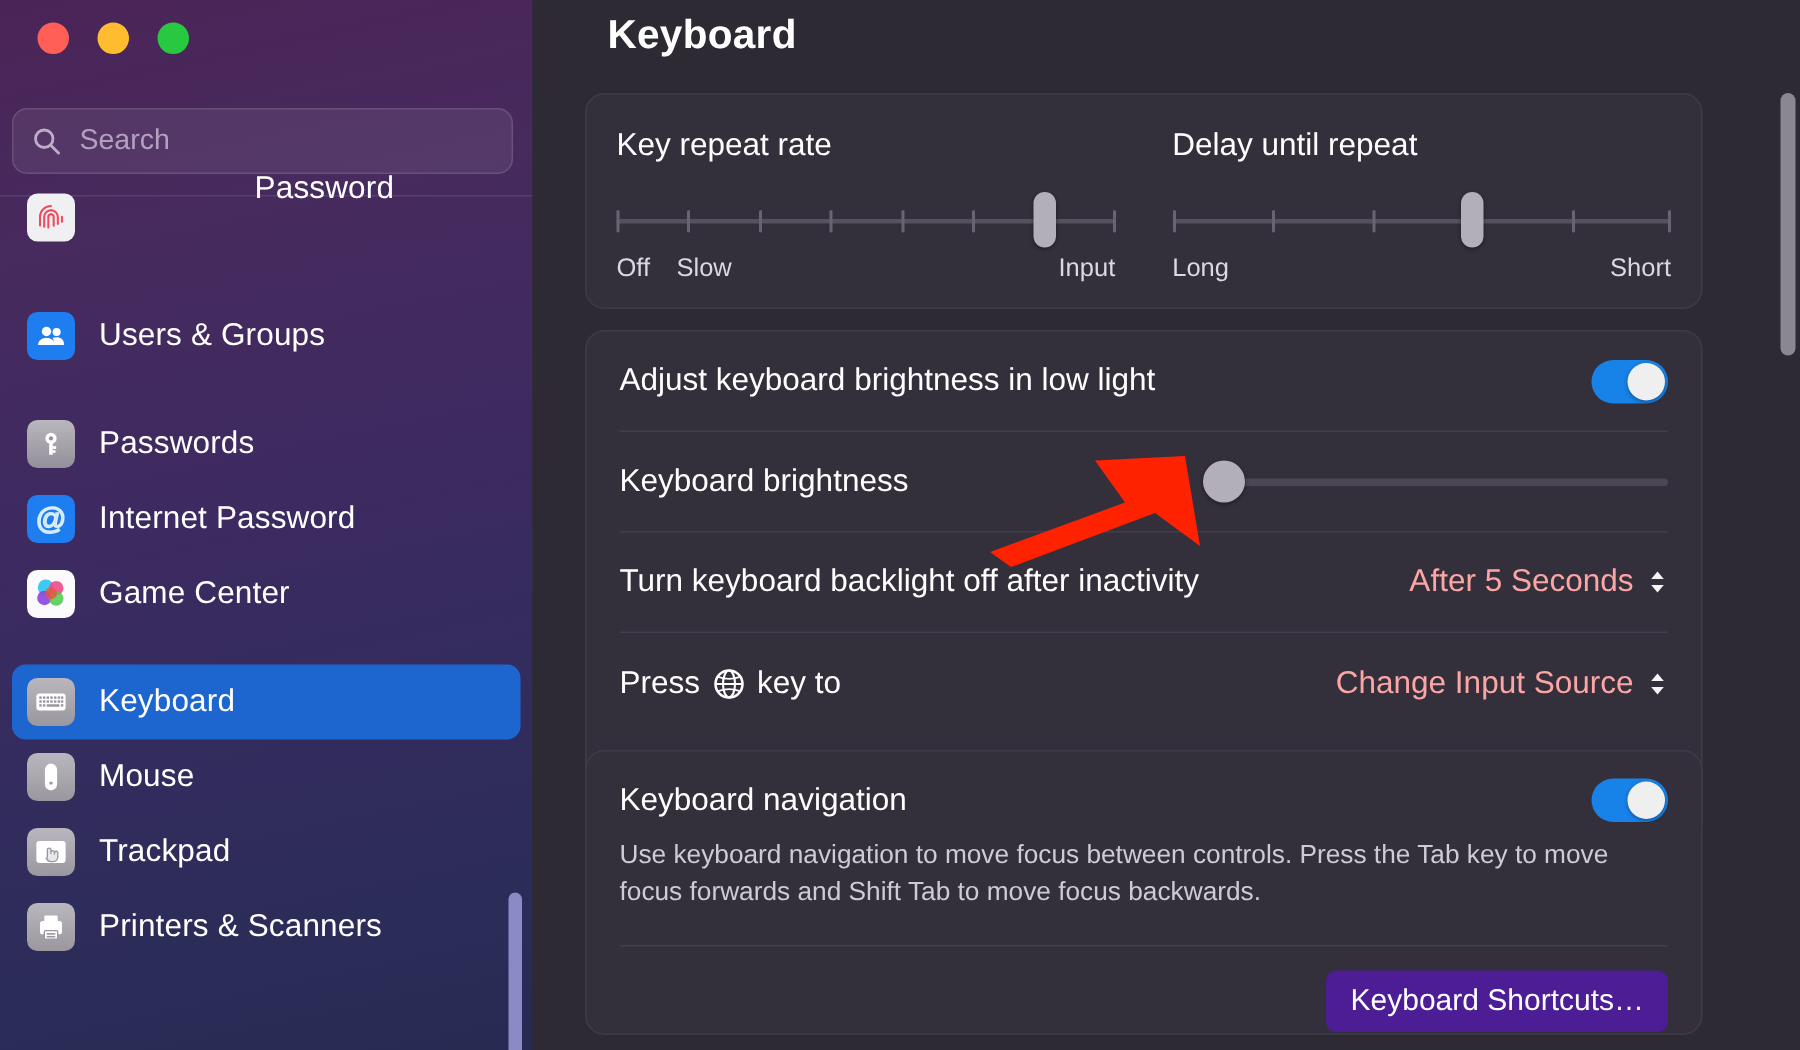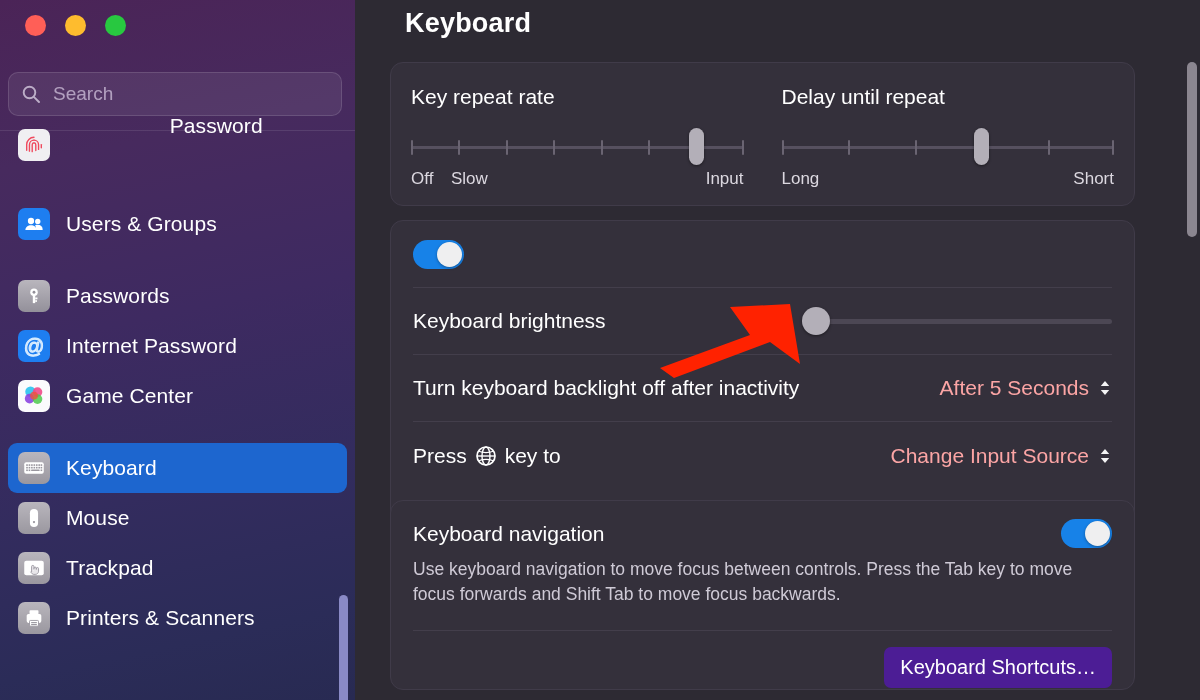--- a/index.html
+++ b/index.html
@@ -415,20 +415,21 @@
             <span class="lbl-right">Short</span>
           </div>
         </div>
 
       </div>
     </div>
 
     <div class="panel" id="panel-settings">
 
       <div class="row">
+        <span class="row-label">Adjust keyboard brightness in low light</span>
         <div class="toggle">
           <div class="knob"></div>
         </div>
       </div>
 
       <div class="row">
         <span class="row-label">Keyboard brightness</span>
         <div class="bright-slider">
           <div class="bright-track"></div>
           <div class="bright-thumb"></div>

